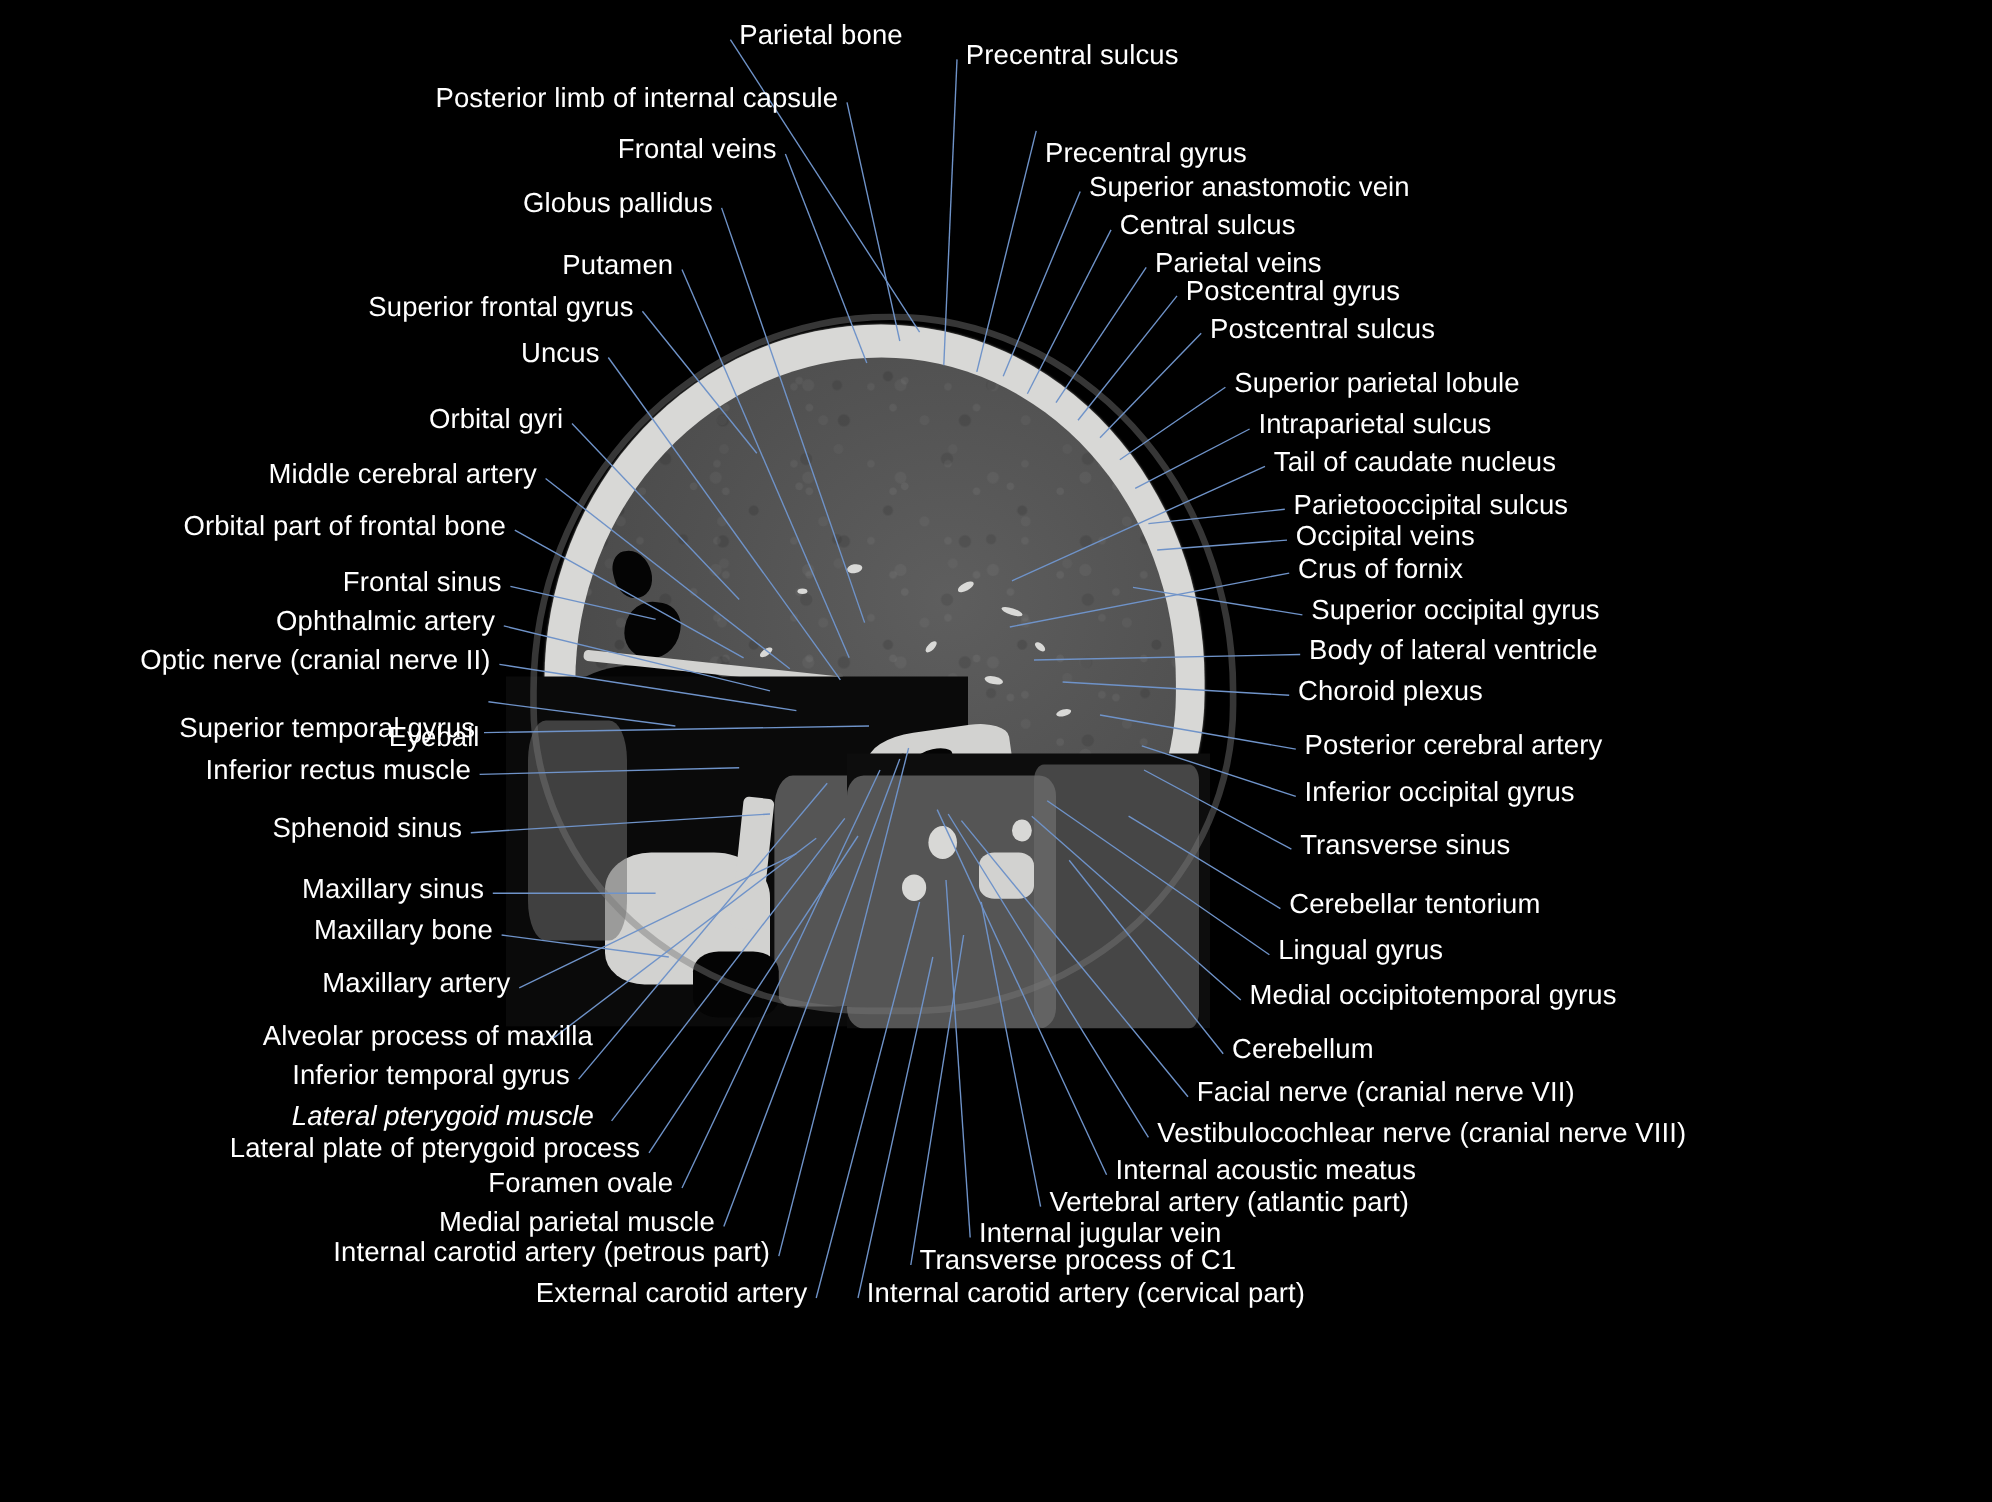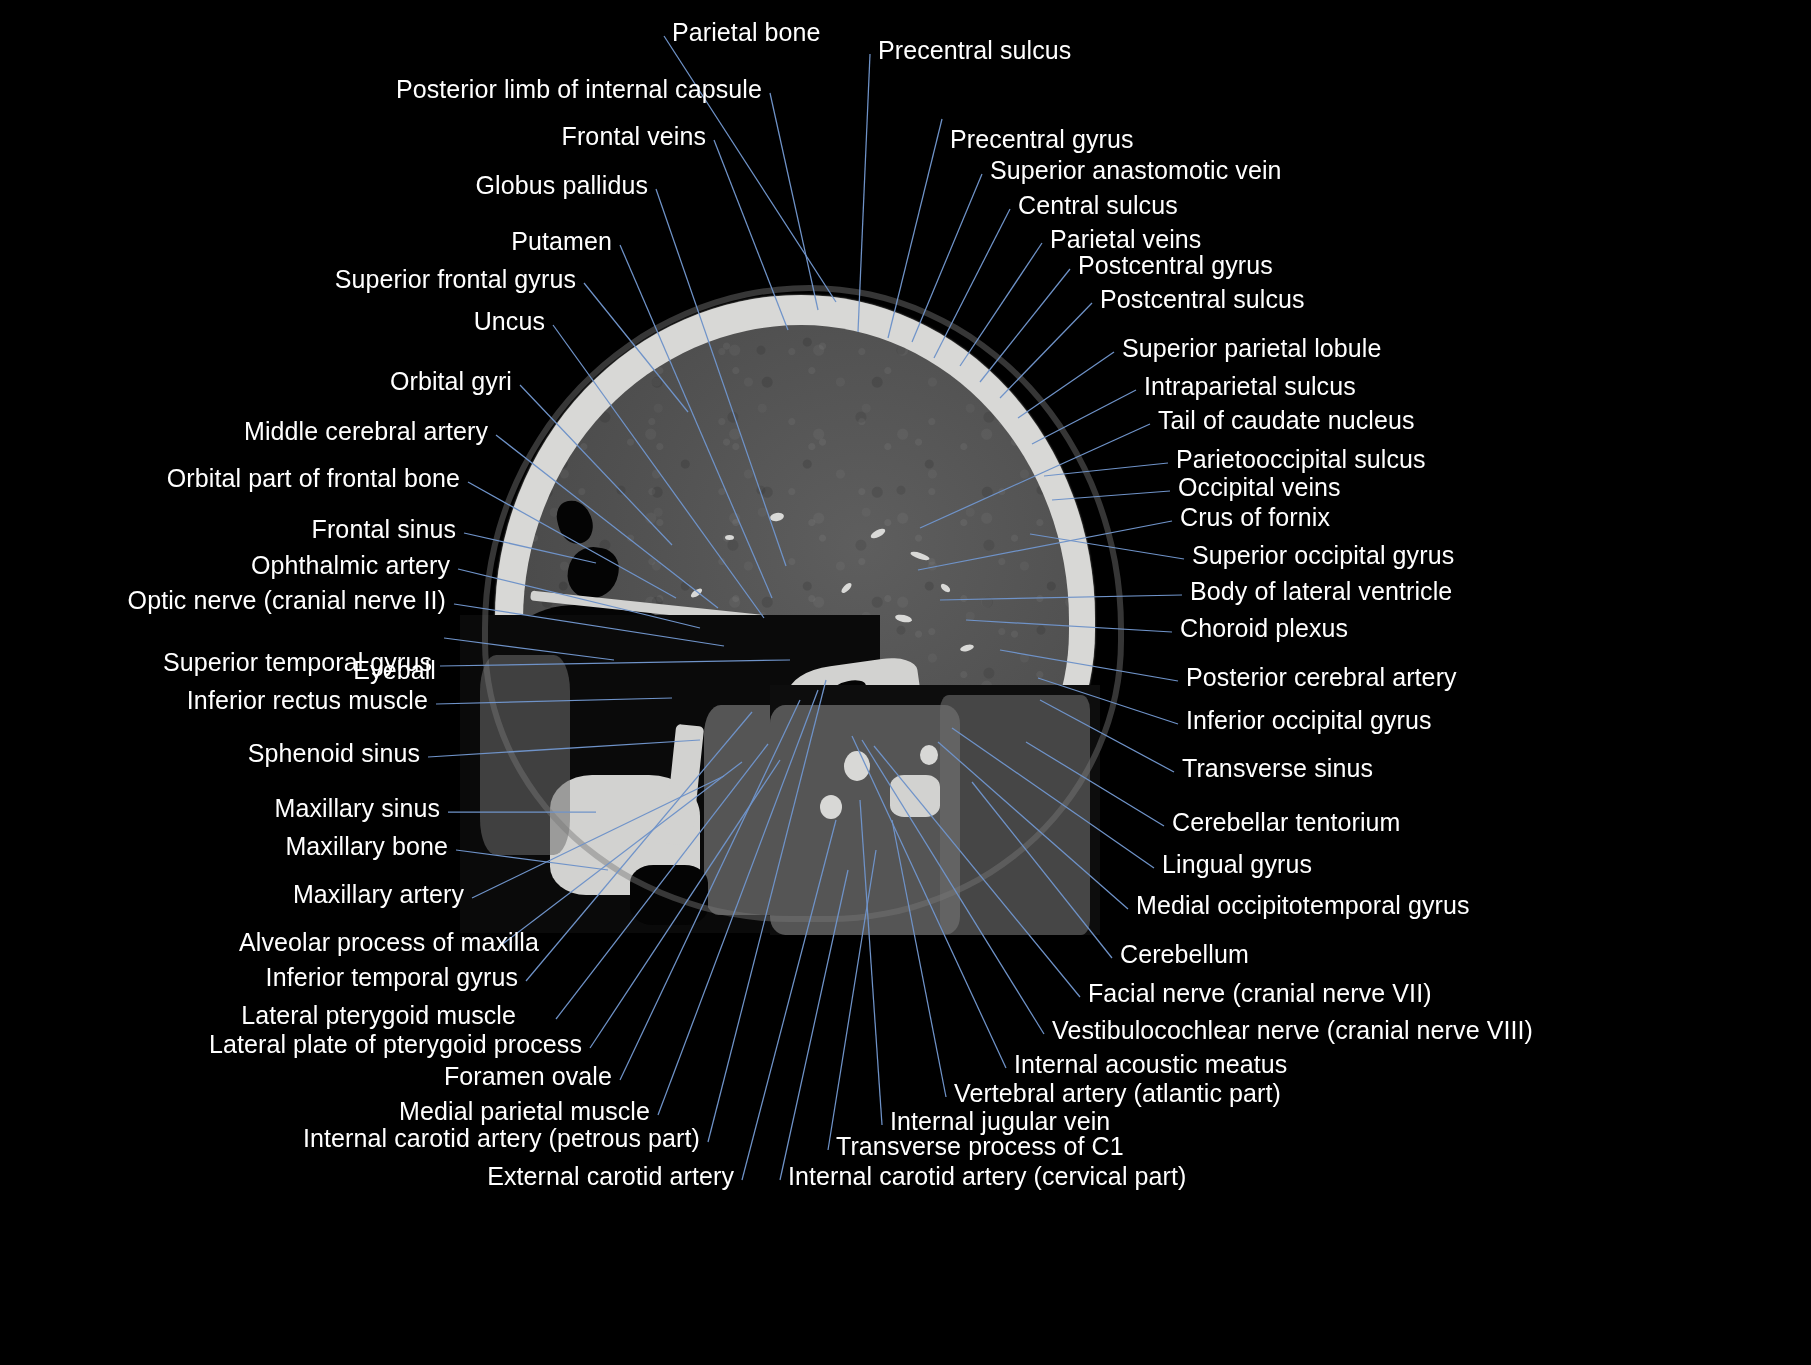--- a/index.html
+++ b/index.html
@@ -256,21 +256,21 @@
       <div class="lbl l" style="left: 446px; top: 586px;">Optic nerve (cranial nerve II)</div>
       <div class="lbl l" style="left: 436px; top: 620px; margin-top: 36px;">Eyeball</div>
       <div class="lbl l" style="left: 432px; top: 648px;">Superior temporal gyrus</div>
       <div class="lbl l" style="left: 428px; top: 686px;">Inferior rectus muscle</div>
       <div class="lbl l" style="left: 420px; top: 739px;">Sphenoid sinus</div>
       <div class="lbl l" style="left: 440px; top: 794px;">Maxillary sinus</div>
       <div class="lbl l" style="left: 448px; top: 832px;">Maxillary bone</div>
       <div class="lbl l" style="left: 464px; top: 880px;">Maxillary artery</div>
       <div class="lbl l" style="left: 507px; top: 928px; margin-left: 32px;">Alveolar process of maxilla</div>
       <div class="lbl l" style="left: 518px; top: 963px;">Inferior temporal gyrus</div>
-      <div class="lbl l" style="left: 516px; top: 1001px;">Lateral pterygoid muscle</div>
+      <div class="lbl l" style="left: 540px; top: 1001px; font-style: italic;">Lateral pterygoid muscle</div>
       <div class="lbl l" style="left: 582px; top: 1030px;">Lateral plate of pterygoid process</div>
       <div class="lbl l" style="left: 612px; top: 1062px;">Foramen ovale</div>
       <div class="lbl l" style="left: 650px; top: 1097px;">Medial parietal muscle</div>
       <div class="lbl l" style="left: 700px; top: 1124px;">Internal carotid artery (petrous part)</div>
       <div class="lbl l" style="left: 734px; top: 1162px;">External carotid artery</div>
     </div>
   <div id="labels-right">
       <div class="lbl r" style="left: 672px; top: 18px;">Parietal bone</div>
       <div class="lbl r" style="left: 878px; top: 36px;">Precentral sulcus</div>
       <div class="lbl r" style="left: 950px; top: 101px; margin-top: 24px;">Precentral gyrus</div>

